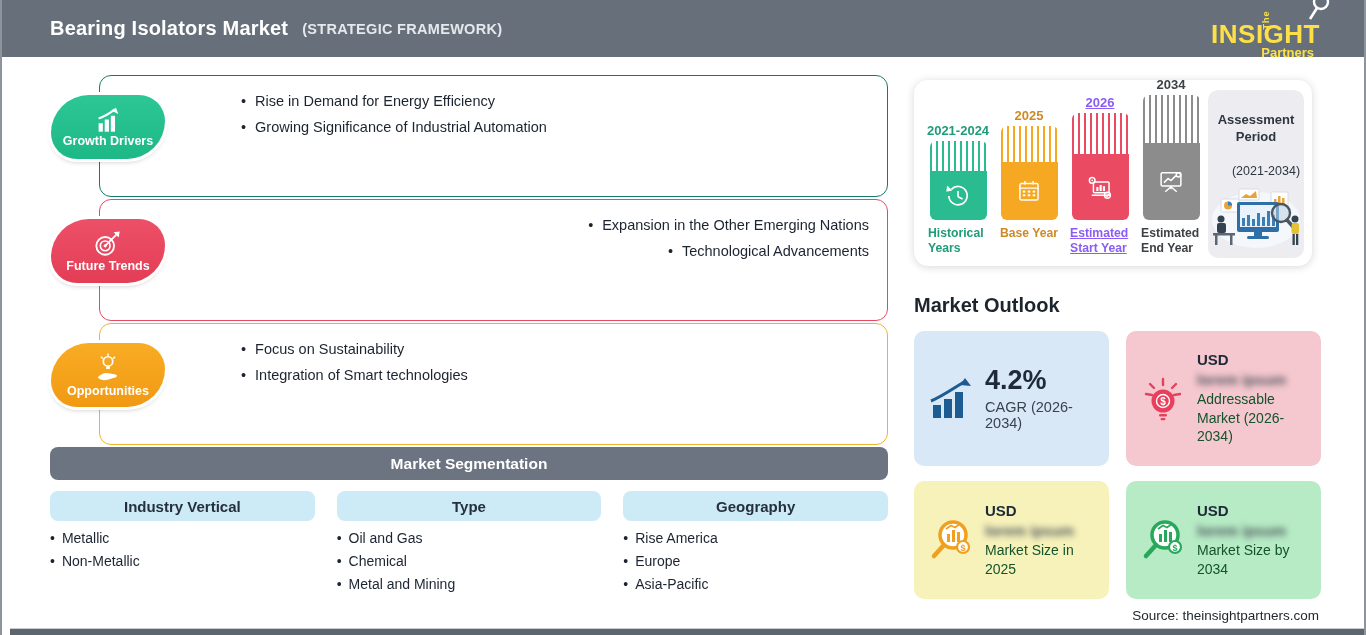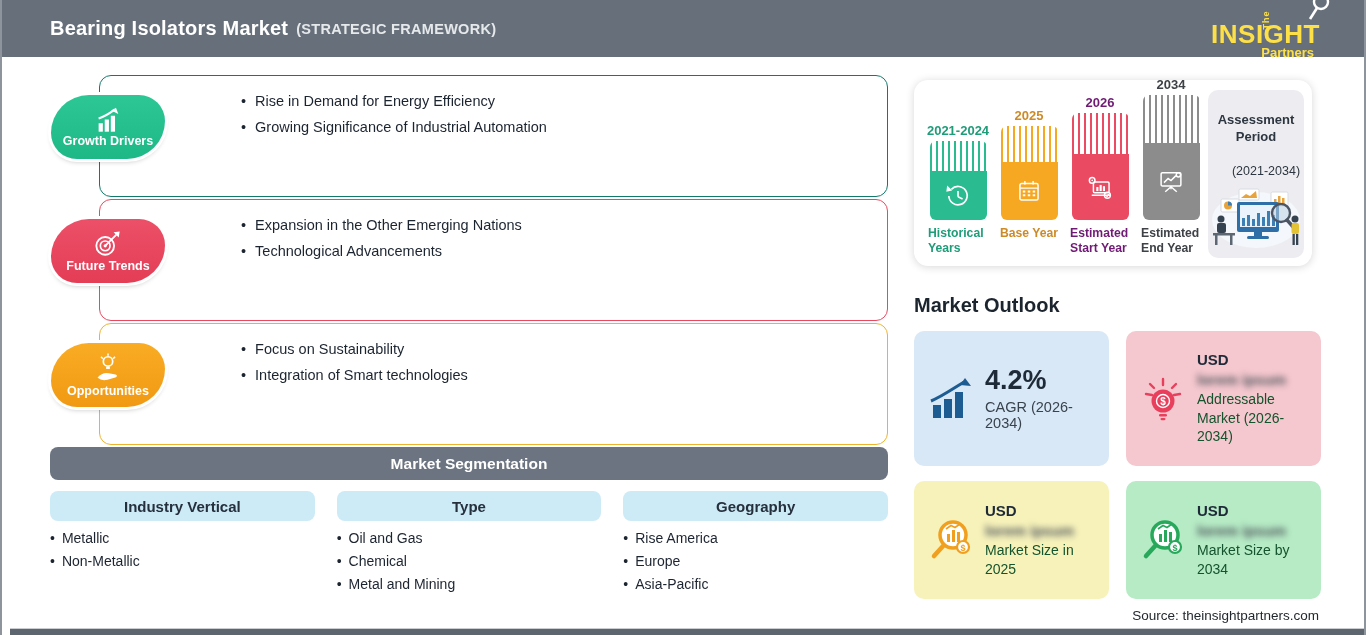--- a/index.html
+++ b/index.html
@@ -4,39 +4,39 @@
 <style>
   * { margin:0; padding:0; box-sizing:border-box; }
   body { font-family:"Liberation Sans", sans-serif; background:#e9e9e9; }
   .page { position:relative; width:1366px; height:635px; background:#fff; overflow:hidden;
           border-left:2px solid #8d949b; border-right:2px solid #8d949b; }
 
   
   .header { position:absolute; top:0; left:0; right:0; height:57px; background:#67707a;
             display:flex; align-items:center; padding:0 30px 0 48px; }
   .title { color:#fff; font-size:20px; font-weight:700; letter-spacing:.2px; }
-  .subtitle { color:#e6e9ec; font-size:14.5px; font-weight:600; margin-left:8px; letter-spacing:.3px; }
+  .subtitle { color:#e6e9ec; font-size:14.5px; font-weight:600; margin-left:14px; letter-spacing:.3px; }
   .logo { margin-left:auto; display:flex; align-items:center; color:#fde047; position:relative; padding-right:14px;flex-direction:column; }
   .logo-the { font-size:9px; font-weight:700; transform:rotate(-90deg) translateX(-4px); transform-origin:center; letter-spacing:1px; margin-top:14px; }
   .logo-stack { display:flex; flex-direction:column; align-items:flex-end; }
   .logo-insight { font-size:26px; font-weight:800; letter-spacing:.5px; line-height:1; }
   .logo-partners { font-size:13px; font-weight:700; margin-top:-2px; margin-right:6px; }
   .logo-mag { position:absolute; right:2px; top:-4px; }
 
   
   .content { position:absolute; top:57px; left:0; right:0; bottom:7px; background:#fff; }
   .bottom-bar { position:absolute; bottom:0; left:8px; right:0; height:7px; background:#5d666f; border-top:1px solid #c9cdd1; }
 
   
   .left-col { position:absolute; left:48px; top:18px; width:838px; }
   .fw-row { position:relative; height:105px; margin-bottom:19px; }
   .fw-box { margin-left:49px; height:122px; border-radius:12px; background:#fff;
             padding:17px 18px 0 141px; }
   .fw-box-green  { border:1.6px solid #127a6b; }
-  .fw-box-red    { border:1.6px solid #e8495f; }
+  .fw-box-red    { border:1.6px solid #e8495f;text-align:right; }
   .fw-box-orange { border:1.6px solid #efb32b; }
   .fw-list li { list-style:none; font-size:14.5px; color:#1c2430; margin-bottom:10px; }
   .fw-list li::before { content:"•"; margin-right:9px; color:#1c2430; }
   .fw-badge { position:absolute; left:1px; top:20px; width:114px; height:64px;
               border-radius:38px 26px 38px 26px; display:flex; flex-direction:column;
               align-items:center; justify-content:center; gap:1px;
               box-shadow:0 0 0 3px #fff, 0 3px 5px rgba(0,0,0,.22); }
   .fw-badge-green  { background:linear-gradient(180deg,#2cc795,#1eb886); }
   .fw-badge-red    { background:linear-gradient(180deg,#ec5068,#e43d56); }
   .fw-badge-orange { background:linear-gradient(180deg,#f9ac24,#f19913); }
@@ -68,21 +68,21 @@
   .tl-solid { flex:1; display:flex; align-items:center; justify-content:center; }
   .tl-label { font-weight:700; font-size:12.2px; line-height:1.25; margin-top:6px; height:32px; }
   .c-teal   .tl-stripes { background:repeating-linear-gradient(90deg,#2abc90 0 2px,#fff 2px 6px); }
   .c-teal   .tl-solid   { background:#2abc90; }
   .c-teal   .tl-year, .c-teal .tl-label { color:#1f9c78; }
   .c-orange .tl-stripes { background:repeating-linear-gradient(90deg,#f7a823 0 2px,#fff 2px 6px); }
   .c-orange .tl-solid   { background:#f7a823; }
   .c-orange .tl-year, .c-orange .tl-label { color:#cd8a26; }
   .c-red    .tl-stripes { background:repeating-linear-gradient(90deg,#ea4a62 0 2px,#fff 2px 6px); }
   .c-red    .tl-solid   { background:#ea4a62; }
-  .c-red    .tl-year, .c-red .tl-label { color:#701a75; }
+  .c-red    .tl-year, .c-red .tl-label { color:#8b5cf6;text-decoration:underline; }
   .c-gray   .tl-stripes { background:repeating-linear-gradient(90deg,#8c8c8c 0 2px,#fff 2px 6px); }
   .c-gray   .tl-solid   { background:#8c8c8c; }
   .c-gray   .tl-year, .c-gray .tl-label { color:#3e4246; }
   .h1 { height:79px; } .h2 { height:94px; } .h3 { height:107px; } .h4 { height:125px; }
   .assessment { width:102px; align-self:stretch; margin-left:7px; background:#ededf1;
                 border-radius:10px; text-align:center; padding-top:22px; }
   .assess-title { font-weight:700; font-size:13px; color:#2d3640; line-height:1.3; }
   .assess-range { font-size:12.5px; color:#2d3640; margin-top:18px;padding-left:20px; }
   .assess-art { margin-top:8px; }
 

